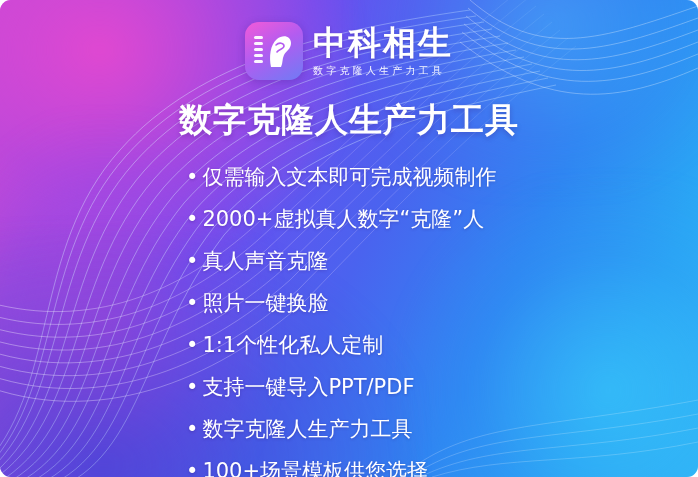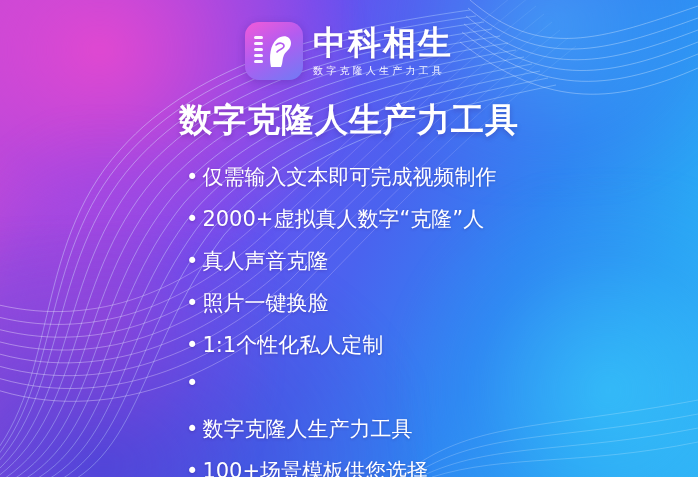--- a/index.html
+++ b/index.html
@@ -11,20 +11,21 @@
     height: 477px;
     overflow: hidden;
     font-family: "Liberation Sans", sans-serif;
   }
   .poster {
     position: relative;
     width: 698px;
     height: 477px;
     overflow: hidden;
     background: linear-gradient(115deg, #d94bd0 0%, #a34be0 16%, #6b4ff0 34%, #4a63ef 52%, #2f86f2 70%, #2aa8f5 86%, #30bdf7 100%);
+    border-radius: 11px;
   }
   
   .glow-magenta {
     position: absolute;
     left: -160px;
     top: -180px;
     width: 520px;
     height: 460px;
     background: radial-gradient(ellipse at center, rgba(226,72,208,0.95) 0%, rgba(190,70,220,0.55) 40%, rgba(140,70,230,0.0) 72%);
     filter: blur(6px);
@@ -286,20 +287,21 @@
     <div class="bullet">
       <span class="dot">•</span>
       <span>照片一键换脸</span>
     </div>
     <div class="bullet">
       <span class="dot">•</span>
       <span>1:1个性化私人定制</span>
     </div>
     <div class="bullet">
       <span class="dot">•</span>
+      <span>支持一键导入PPT/PDF</span>
     </div>
     <div class="bullet">
       <span class="dot">•</span>
       <span>数字克隆人生产力工具</span>
     </div>
     <div class="bullet">
       <span class="dot">•</span>
       <span>100+场景模板供您选择</span>
     </div>
   </div>

